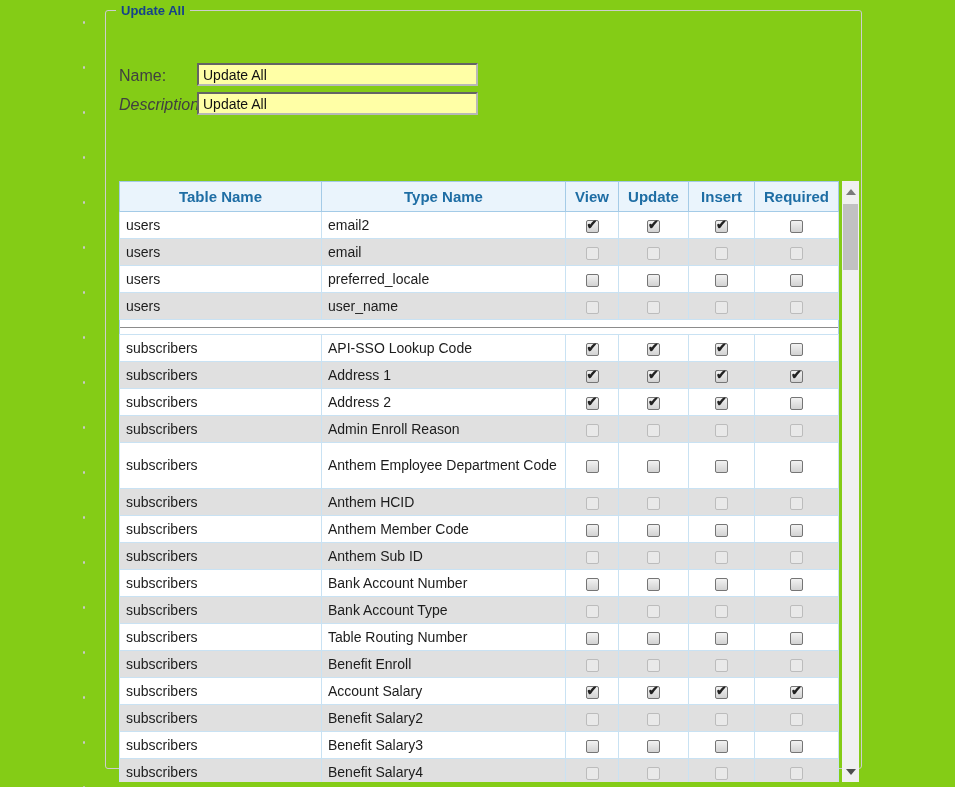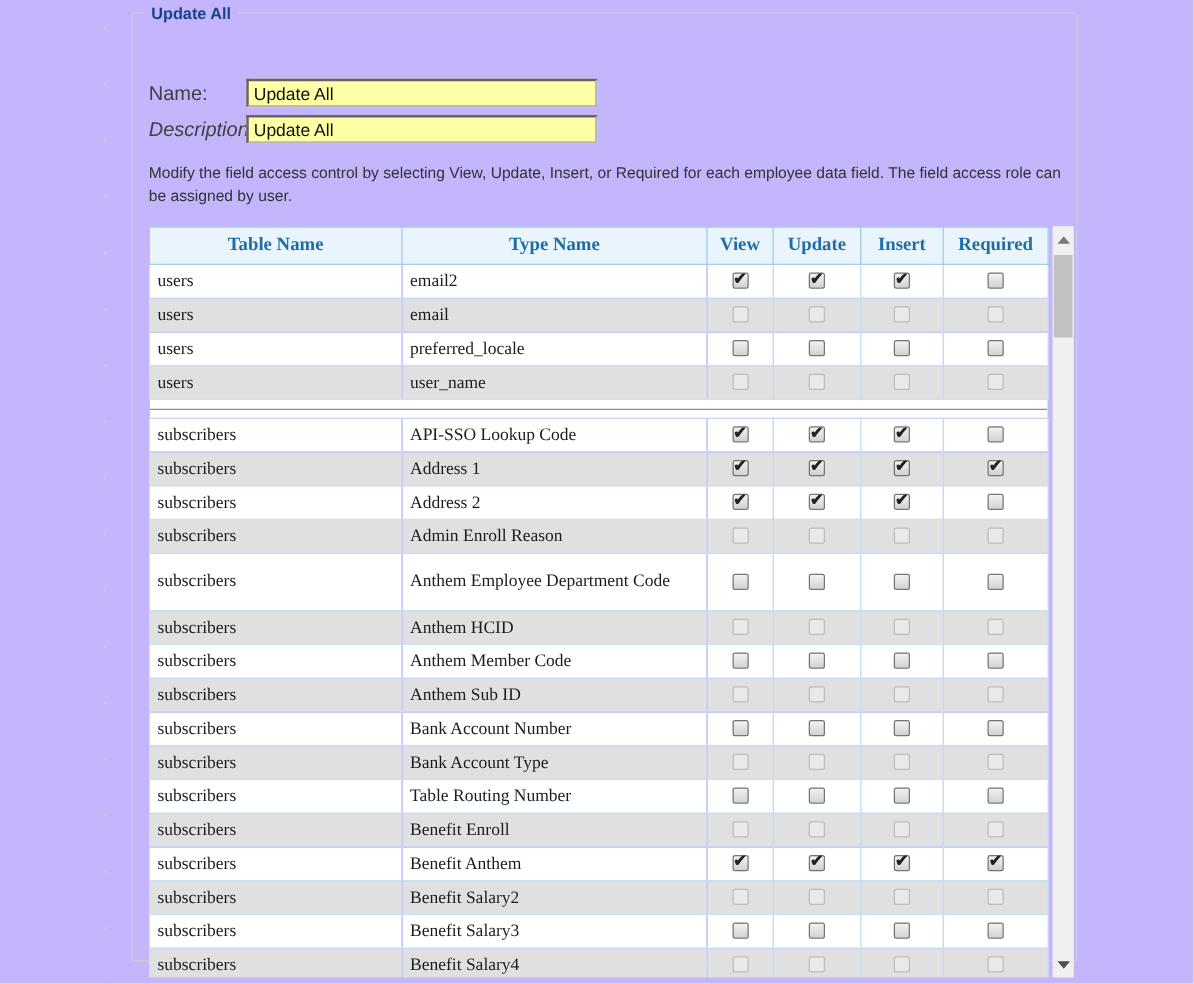--- a/index.html
+++ b/index.html
@@ -1,36 +1,36 @@
 <!DOCTYPE html>
 <html><head>
 <meta charset="utf-8">
 <style>
   html,body{margin:0;padding:0;background:#ffffff;}
-  .page{position:relative;width:955px;height:787px;background:#c4b5fd;overflow:hidden;
+  .page{position:relative;width:955px;height:787px;background:#84cc16;overflow:hidden;
         font-family:"Liberation Sans", sans-serif;color:#222;}
   
   .margin-dots{position:absolute;left:78px;top:0;width:12px;height:100%;
     background-image:radial-gradient(circle,#b3b3b3 1px,transparent 1.4px),
                      radial-gradient(circle,#c9c9c9 1px,transparent 1.4px);
     background-size:12px 45px,12px 45px;
     background-position:9px 22px,0px 0px;background-repeat:repeat-y;}
   fieldset.panel{position:absolute;left:105px;top:3px;width:757px;height:766px;
     box-sizing:border-box;border:1px solid #cdcdcd;border-radius:3px;margin:0;padding:0;}
   fieldset.panel legend{margin-left:10px;padding:0 5px;font-size:13px;font-weight:bold;color:#15428b;}
   .form-label{position:absolute;left:13px;font-size:16px;color:#404040;}
   .yellow-input{position:absolute;left:91px;width:281px;height:23px;box-sizing:border-box;
     background:#ffffa6;border:2px inset #b8b8b8;border-radius:0;
     font-family:"Liberation Sans", sans-serif;font-size:14px;color:#111;padding:1px 4px;}
   .instructions{position:absolute;left:13px;top:111px;width:735px;margin:0;
     font-size:12.5px;line-height:19px;color:#333;}
   .grid-wrap{position:absolute;left:13px;top:163px;width:740px;height:601px;}
   .grid-viewport{position:absolute;left:0;top:0;width:721px;height:601px;overflow:hidden;}
   table.grid{border-collapse:collapse;table-layout:fixed;width:719px;
-    border:1px solid #a9cde9;font-size:14px;font-family:Liberation Serif, serif;}
+    border:1px solid #a9cde9;font-size:14px;}
   table.grid col.c-table{width:202px;} table.grid col.c-field{width:244px;}
   table.grid col.c-view{width:53px;}  table.grid col.c-update{width:70px;}
   table.grid col.c-insert{width:66px;}table.grid col.c-required{width:84px;}
   table.grid th{height:29px;background:#eaf4fc;color:#1e6da4;font-weight:bold;font-size:15px;
     border:1px solid #a4cbe7;text-align:center;padding:0 2px;}
   table.grid td{height:24px;border:1px solid #c9e2f3;padding:0;vertical-align:middle;
     background:#ffffff;color:#1c1c1c;overflow:hidden;}
   table.grid td.txt{padding:1px 6px;line-height:17px;}
   table.grid td.chk{text-align:center;}
   table.grid tr.alt td{background:#e0e0e0;}
@@ -63,21 +63,20 @@
 
   <fieldset class="panel">
     <legend>Update All</legend>
 
     <label class="form-label" style="top:49px;">Name:</label>
     <input class="yellow-input" style="top: 45px;" type="text" value="Update All">
 
     <label class="form-label" style="top:78px;font-style:italic;">Description:</label>
     <input class="yellow-input" style="top: 74px;" type="text" value="Update All">
 
-    <p class="instructions">Modify the field access control by selecting View, Update, Insert, or Required for each employee data field. The field access role can be assigned by user.</p>
 
     <div class="grid-wrap">
       <div class="grid-viewport">
         <table class="grid">
           <colgroup>
             <col class="c-table">
               <col class="c-field">
               <col class="c-view">
             <col class="c-update">
               <col class="c-insert">
@@ -222,21 +221,21 @@
               <tr class="alt">
                 <td class="txt">subscribers</td>
                 <td class="txt">Benefit Enroll</td>
                 <td class="chk"><span class="cb" aria-checked="false"></span></td>
                 <td class="chk"><span class="cb" aria-checked="false"></span></td>
                 <td class="chk"><span class="cb" aria-checked="false"></span></td>
                 <td class="chk"><span class="cb" aria-checked="false"></span></td>
               </tr>
               <tr>
                 <td class="txt">subscribers</td>
-                <td class="txt">Benefit Anthem</td>
+                <td class="txt">Account Salary</td>
                 <td class="chk"><span class="cb checked" aria-checked="true"></span></td>
                 <td class="chk"><span class="cb checked" aria-checked="true"></span></td>
                 <td class="chk"><span class="cb checked" aria-checked="true"></span></td>
                 <td class="chk"><span class="cb checked" aria-checked="true"></span></td>
               </tr>
               <tr class="alt">
                 <td class="txt">subscribers</td>
                 <td class="txt">Benefit Salary2</td>
                 <td class="chk"><span class="cb" aria-checked="false"></span></td>
                 <td class="chk"><span class="cb" aria-checked="false"></span></td>

